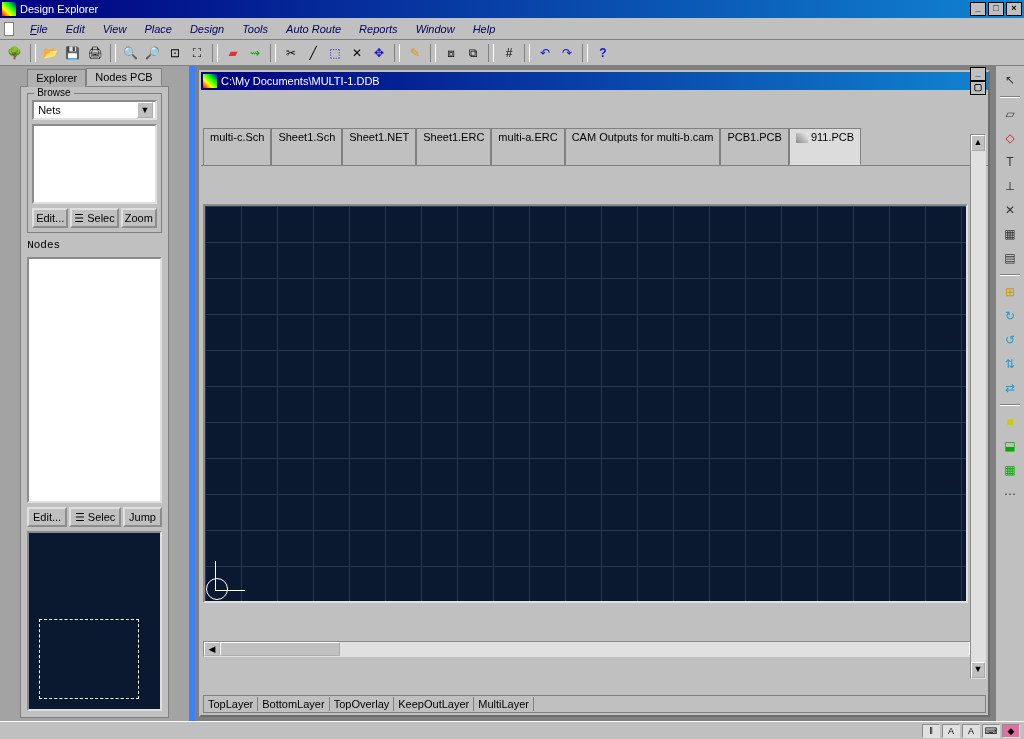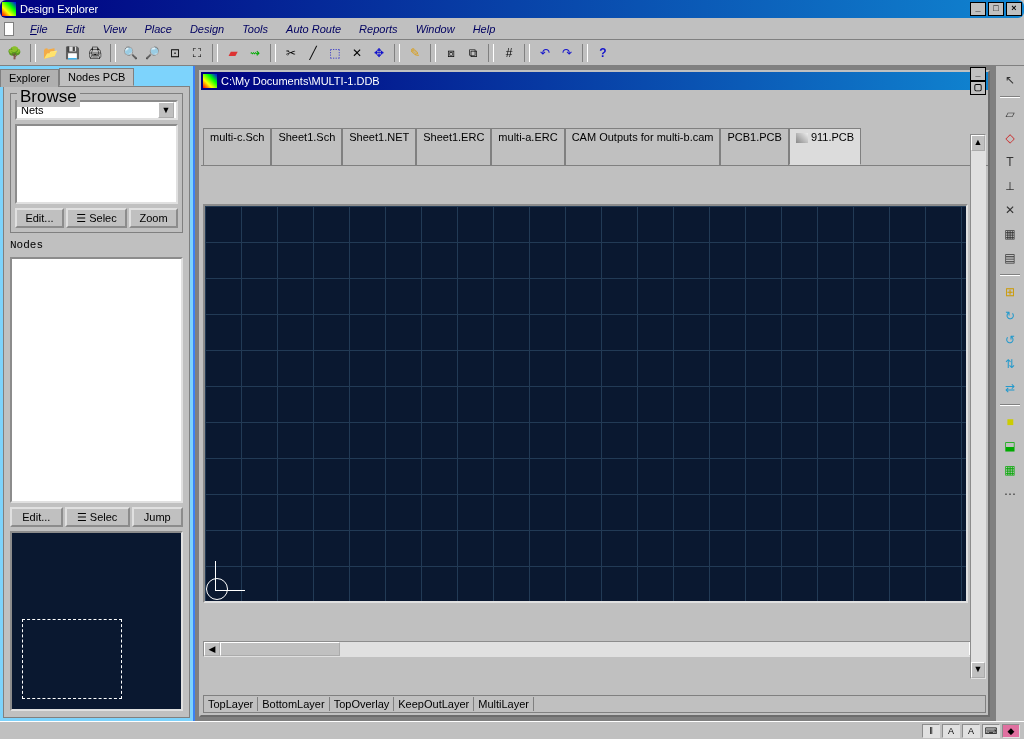--- a/index.html
+++ b/index.html
@@ -1,46 +1,46 @@
 <!DOCTYPE html>
 <html><head>
 <meta charset="utf-8">
 <style>
 * { margin: 0; padding: 0; box-sizing: border-box; font-family: Tahoma, Arial, sans-serif; font-size: 11px; }
 body { width: 1024px; height: 739px; overflow: hidden; background: #c0c0c0; }
 
 
-.titlebar { height: 18px; background: linear-gradient(to right, #000080, #1084d0); display: flex; align-items: center; padding: 0 2px; color: #fff; border-radius: 6px; }
+.titlebar { height: 18px; background: linear-gradient(to right, #000080, #1084d0); display: flex; align-items: center; padding: 0 2px; color: #fff; }
 .titlebar .app-icon { width: 14px; height: 14px; background: linear-gradient(45deg,#f00,#ff0,#0f0,#00f); margin-right: 4px; }
 .titlebar .title { flex: 1; font-size: 11px; }
 .titlebar .winbtns { display: flex; gap: 2px; }
 .winbtn { width: 16px; height: 14px; background: #c0c0c0; border: 1px solid #000; font-size: 9px; text-align: center; line-height: 11px; font-weight: bold; cursor: default; color:#000; }
 
 
 .menubar { height: 22px; background: #c0c0c0; display: flex; align-items: center; padding: 2px 4px; gap: 2px; border-bottom: 1px solid #808080; }
 .menubar .dropdown-icn { width:10px; height:14px; border:1px solid #808080; background:#fff; margin-right:6px; }
 .menu-item { padding: 2px 8px; cursor: default; color:#000060;font-style:italic; }
 .menu-item u { text-decoration: underline; }
 
 
 .toolbar { height: 26px; background: #c0c0c0; display: flex; align-items: center; padding: 2px 6px; gap: 4px; border-bottom: 1px solid #808080; }
 .tbtn { width: 18px; height: 18px; display:flex; align-items:center; justify-content:center; font-size:12px; color:#000; cursor:default;}
 .tsep { width: 6px; height: 18px; border-left: 1px solid #808080; border-right: 1px solid #fff; margin: 0 2px; }
 
 
 .main { display: flex; height: calc(100% - 18px - 22px - 26px - 18px); }
-.left-panel { width: 195px; background: #7dd3fc; display:flex; flex-direction:column; border-right: 2px solid #3b82f6; }
+.left-panel { width: 195px; background: #a3a3a3; display:flex; flex-direction:column; border-right: 6px solid #3b82f6; align-items: center; }
 .left-tabs { display:flex; height: 20px; padding-top:2px; }
 .ltab { padding: 2px 8px; background:#c0c0c0; border:1px solid #808080; border-bottom:none; font-size:11px; cursor:default; position:relative; }
 .ltab.inactive { background:#b0b0b0; top:1px; }
 .ltab.active { border-bottom:1px solid #c0c0c0; z-index:2; }
 .panel-body { flex:1; border:1px solid #808080; margin:0 3px 3px 3px; padding:6px; background:#c0c0c0; display:flex; flex-direction:column; gap:4px; overflow:hidden; }
 
 .group { border:1px solid #808080; padding:6px 4px 4px 4px; position:relative; display:flex; flex-direction:column; gap:4px; }
-.group > .legend { position:absolute; top:-7px; left:6px; background:#c0c0c0; padding:0 3px; font-size:17px;}
+.group > .legend { position:absolute; top:-7px; left:6px; background:#c0c0c0; padding:0 3px; font-size:10px;}
 .combo { height:20px; background:#fff; border:2px inset #e0e0e0; display:flex; align-items:center; padding:0 2px; }
 .combo span { flex:1; padding-left:2px; }
 .combo .cb-btn { width:16px; height:16px; background:#c0c0c0; border:1px outset #fff; text-align:center; font-size:9px; line-height:14px; }
 .listbox { background:#fff; border:2px inset #e0e0e0; flex:1; min-height:80px;}
 .btnrow { display:flex; gap:2px; }
 .sbtn { flex:1 1 auto; height:20px; background:#c0c0c0; border:2px outset #e0e0e0; font-size:11px; text-align:center; line-height:16px; cursor:default; white-space:nowrap; overflow:hidden; padding:0 2px;}
 .minimap { height:180px; background:#0a1830; border:2px inset #e0e0e0; margin-top:auto; position:relative; }
 .minimap .view { position:absolute; left:10px; bottom:10px; width:100px; height:80px; border:1px dashed #fff; }
 
 

